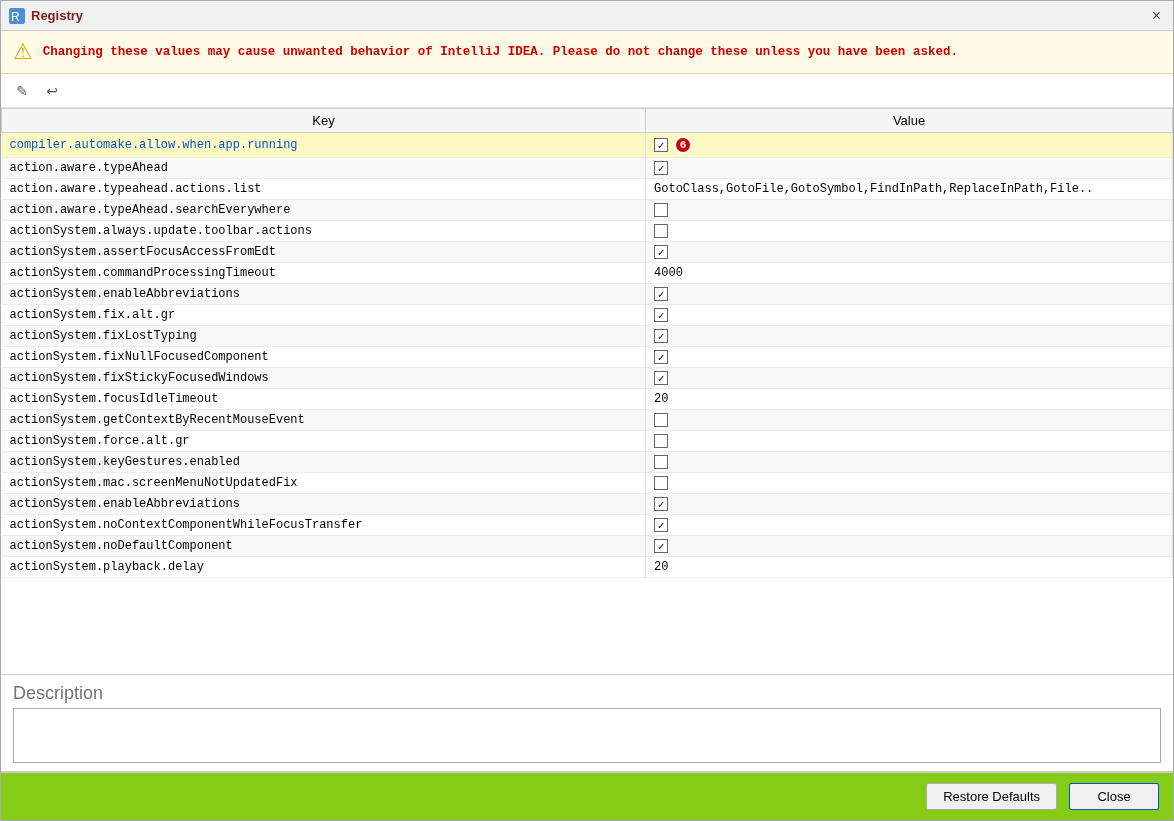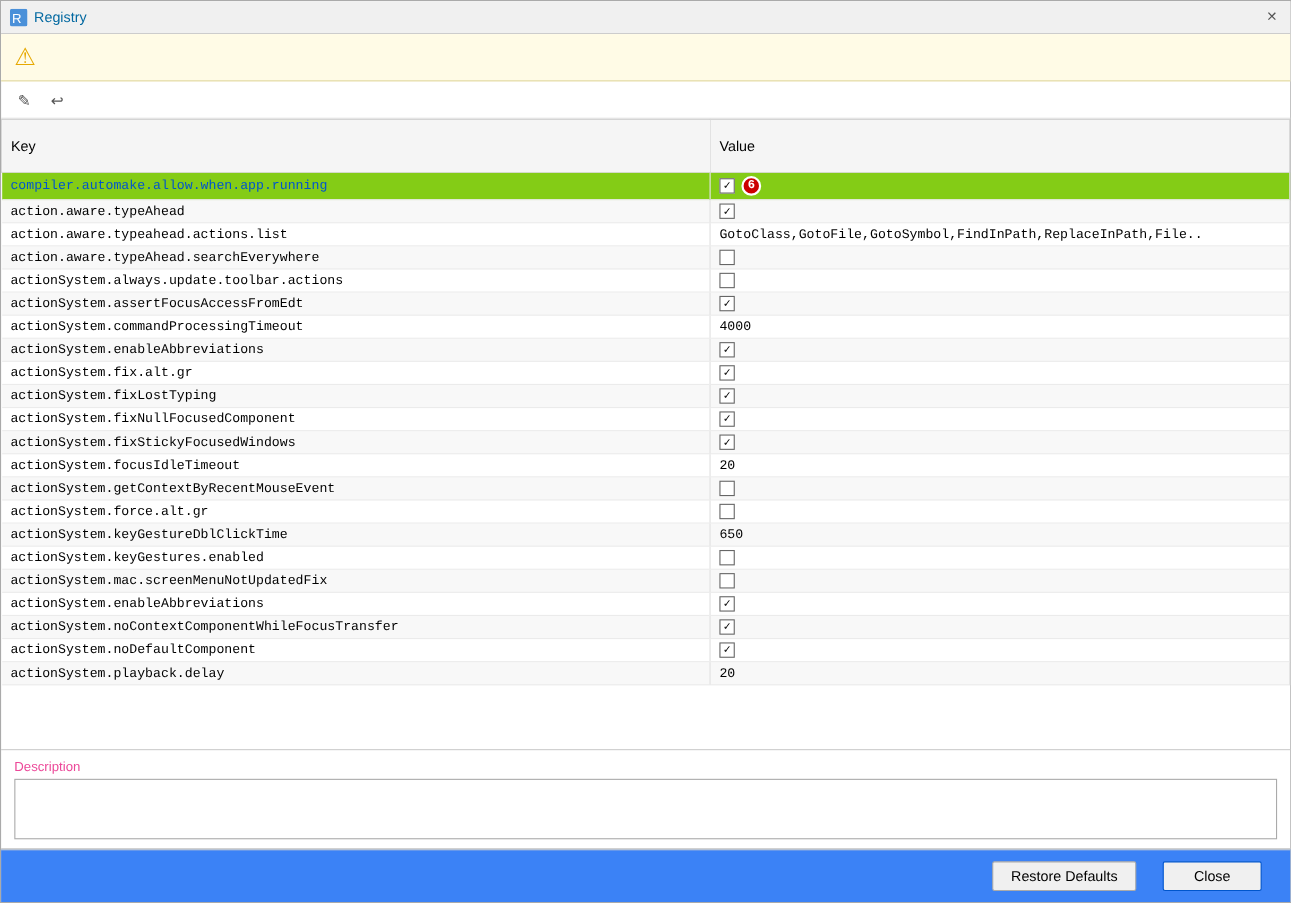--- a/index.html
+++ b/index.html
@@ -37,22 +37,22 @@
       display: flex;
       align-items: center;
       gap: 6px;
     }
     .title-icon {
       width: 16px;
       height: 16px;
     }
     .title-text {
       font-size: 13px;
-      font-weight: normal;
-      color: #0369a1;
+      font-weight: bold;
+      color: #7f1d1d;
     }
     .title-close {
       font-size: 16px;
       cursor: pointer;
       color: #555;
       line-height: 1;
       padding: 0 4px;
     }
     .warning-bar {
       background: #fffbe6;
@@ -103,22 +103,22 @@
     }
     table {
       width: 100%;
       border-collapse: collapse;
       font-family: 'Segoe UI', Arial, sans-serif;
       font-size: 13px;
     }
     thead th {
       background: #f5f5f5;
       border: 1px solid #d0d0d0;
-      padding: 16px 8px;
-      text-align: left;
+      padding: 4px 8px;
+      text-align: center;
       font-weight: normal;
       position: sticky;
       top: 0;
       z-index: 1;
     }
     thead th:first-child {
       width: 55%;
     }
     thead th:last-child {
       width: 45%;
@@ -126,21 +126,21 @@
     tbody tr {
       border-bottom: 1px solid #ebebeb;
     }
     tbody tr:nth-child(even) {
       background: #f8f8f8;
     }
     tbody tr:nth-child(odd) {
       background: #ffffff;
     }
     tbody tr:first-child {
-      background: #84cc16;
+      background: #fef9c3;
       margin-left: 32px;
     }
     tbody td {
       padding: 3px 8px;
       border-right: 1px solid #e0e0e0;
       vertical-align: middle;
       white-space: nowrap;
     }
     .key-cell {
       font-family: 'Courier New', monospace;
@@ -184,37 +184,37 @@
       font-size: 11px;
       font-weight: bold;
       border-radius: 50%;
       border: 2px solid white;
     }
     .description-section {
       padding: 8px 12px;
       border-bottom: 1px solid #cccccc;
     }
     .description-label {
-      font-size: 12px;
-      color: #ec4899;
+      font-size: 18px;
+      color: #737373;
       margin-bottom: 4px;
     }
     .description-box {
       border: 1px solid #aaaaaa;
       background: #ffffff;
       height: 55px;
       width: 100%;
     }
     .button-bar {
       display: flex;
       justify-content: flex-end;
       align-items: center;
-      padding: 10px 26px;
-      gap: 24px;
-      background: #3b82f6;
+      padding: 10px 14px;
+      gap: 12px;
+      background: #84cc16;
       border-top: 1px solid #cccccc;
     }
     .btn {
       padding: 5px 16px;
       font-size: 13px;
       border: 1px solid #aaaaaa;
       background: #f0f0f0;
       cursor: pointer;
       border-radius: 2px;
       min-width: 90px;
@@ -238,20 +238,21 @@
         <rect width="16" height="16" fill="#4a90d9" rx="2"></rect>
         <text x="2" y="13" font-size="12" fill="white" font-family="Arial">R</text>
       </svg>
       <span class="title-text">Registry</span>
     </div>
     <span class="title-close">×</span>
   </div>
 
   <div class="warning-bar">
     <span class="warning-icon">⚠</span>
+    <span class="warning-text">Changing these values may cause unwanted behavior of IntelliJ IDEA. Please do not change these unless you have been asked.</span>
   </div>
 
   <div class="toolbar">
     <button class="toolbar-btn" title="Edit">
       <span>✎</span>
     </button>
     <button class="toolbar-btn" title="Revert">
       <span>↩</span>
     </button>
   </div>
@@ -380,28 +381,20 @@
           </tr>
           <tr>
             <td class="key-cell">actionSystem.force.alt.gr</td>
             <td>
               <div class="value-cell">
                 <div class="checkbox-display"></div>
               </div>
             </td>
           </tr>
           <tr>
-            <td class="key-cell">actionSystem.keyGestureDblClickTime</td>
-            <td>
-              <div class="value-cell">
-                <span>650</span>
-              </div>
-            </td>
-          </tr>
-          <tr>
             <td class="key-cell">actionSystem.keyGestures.enabled</td>
             <td>
               <div class="value-cell">
                 <div class="checkbox-display"></div>
               </div>
             </td>
           </tr>
           <tr>
             <td class="key-cell">actionSystem.mac.screenMenuNotUpdatedFix</td>
             <td>

